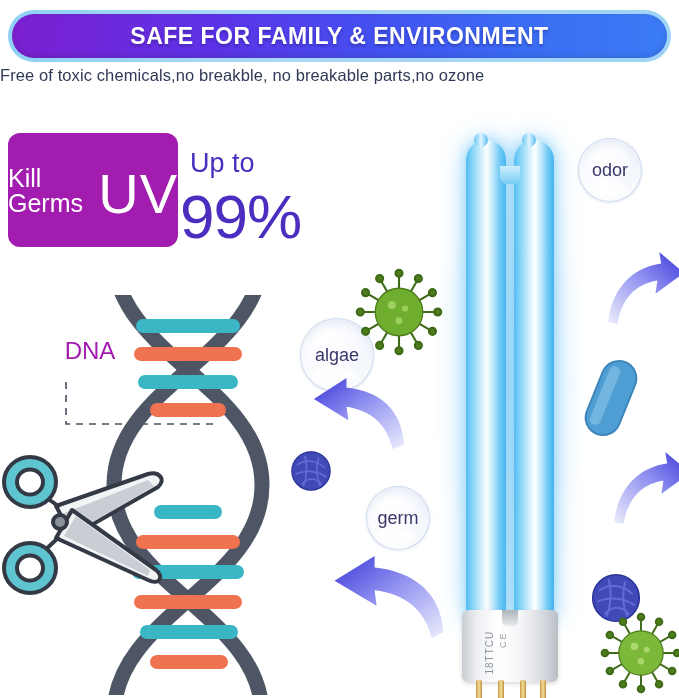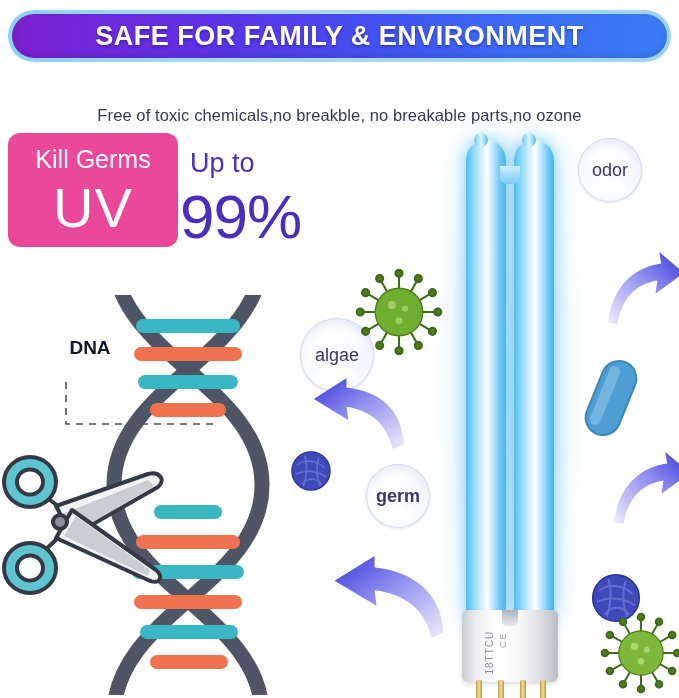--- a/index.html
+++ b/index.html
@@ -18,45 +18,45 @@
     padding:0;box-sizing:border-box;
   }
   .banner{
     position:absolute;left:4px;top:4px;width:655px;height:44px;
     border-radius:22px;
     background:linear-gradient(90deg,#7b1fd0 0%,#7226d8 10%,#5b34e8 32%,#4450f0 55%,#3a6df4 78%,#3b7bf5 100%);
     display:flex;align-items:center;justify-content:center;
     box-shadow:inset 0 -2px 6px rgba(0,0,0,.12);
   }
   .banner-text{
-    color:#ffffff;font-weight:700;font-size:27px;letter-spacing:.5px;
+    color:#ffffff;font-weight:700;font-size:23px;letter-spacing:.5px;
     font-family:"Liberation Sans","DejaVu Sans",sans-serif;
     text-shadow:0 2px 3px rgba(20,10,80,.35);
     white-space:nowrap;
   }
   .subtitle{
-    position:absolute;left:0;top:66px;width:679px;text-align:center;
-    color:#2f3a56;font-size:16.5px;letter-spacing:.1px;margin-top:40px;
+    position:absolute;left:0;top:66px;width:679px;text-align:left;
+    color:#2f3a56;font-size:16.5px;letter-spacing:.1px;
   }
 
   
   .badge{
     position:absolute;left:8px;top:133px;width:170px;height:114px;
-    background:#ec4899;border-radius:12px;
-    display:flex;flex-direction:column;align-items:center;justify-content:center;
+    background:#a21caf;border-radius:12px;
+    display:flex;flex-direction:row;align-items:center;justify-content:center;
   }
   .badge .l1{color:#fff;font-size:25px;line-height:1;margin-top:2px;}
   .badge .l2{color:#fff;font-size:56px;line-height:1;margin-top:8px;font-weight:400;letter-spacing:1px;}
   .upto{position:absolute;left:190px;top:148px;color:#4b2ec0;font-size:27px;}
   .pct{position:absolute;left:180px;top:181px;color:#4b2ec0;font-size:62px;font-weight:400;letter-spacing:-1px;}
 
   
   .dna-label{
     position:absolute;left:10px;top:336px;width:160px;text-align:center;
-    color:#0f172a;font-weight:700;font-size:19px;line-height:1.25;
+    color:#a21caf;font-weight:400;font-size:24px;line-height:1.25;
   }
   .dna-leader{position:absolute;left:60px;top:382px;width:160px;height:48px;}
 
   
   .bubble{
     position:absolute;border-radius:50%;
     background:
       radial-gradient(circle at 32% 26%, rgba(255,255,255,.98) 0%, rgba(250,251,255,.92) 42%, rgba(232,238,248,.72) 72%, rgba(214,224,242,.55) 100%);
     box-shadow:inset 0 -7px 12px rgba(255,255,255,.95), inset 0 4px 9px rgba(180,195,225,.35), 0 1px 3px rgba(150,165,200,.28);
     border:1px solid rgba(196,210,234,.75);
@@ -221,21 +221,21 @@
       <div class="pin" style="left:78px;"></div>
     </div>
   </div>
 
   <div class="bubble" style="left:300px;top:318px;width:72px;height:72px;">
     <span>algae</span>
   </div>
   <div class="bubble" style="left:578px;top:138px;width:62px;height:62px;">
     <span>odor</span>
   </div>
-  <div class="bubble" style="left:366px;top:464px;width:62px;height:62px;font-weight:bold;">
+  <div class="bubble" style="left:366px;top:486px;width:62px;height:62px;">
     <span>germ</span>
   </div>
 
   <svg class="microbe" style="left:355px;top:268px;width:88px;height:88px;" viewBox="0 0 100 100">
     <g stroke="#3f6b18" stroke-width="2.4">
       <g>
         <line x1="50" y1="50" x2="50" y2="6"></line>
           <circle cx="50" cy="6" r="4" fill="#4d7d1c"></circle>
         <line x1="50" y1="50" x2="72" y2="12"></line>
           <circle cx="72" cy="12" r="4" fill="#4d7d1c"></circle>

